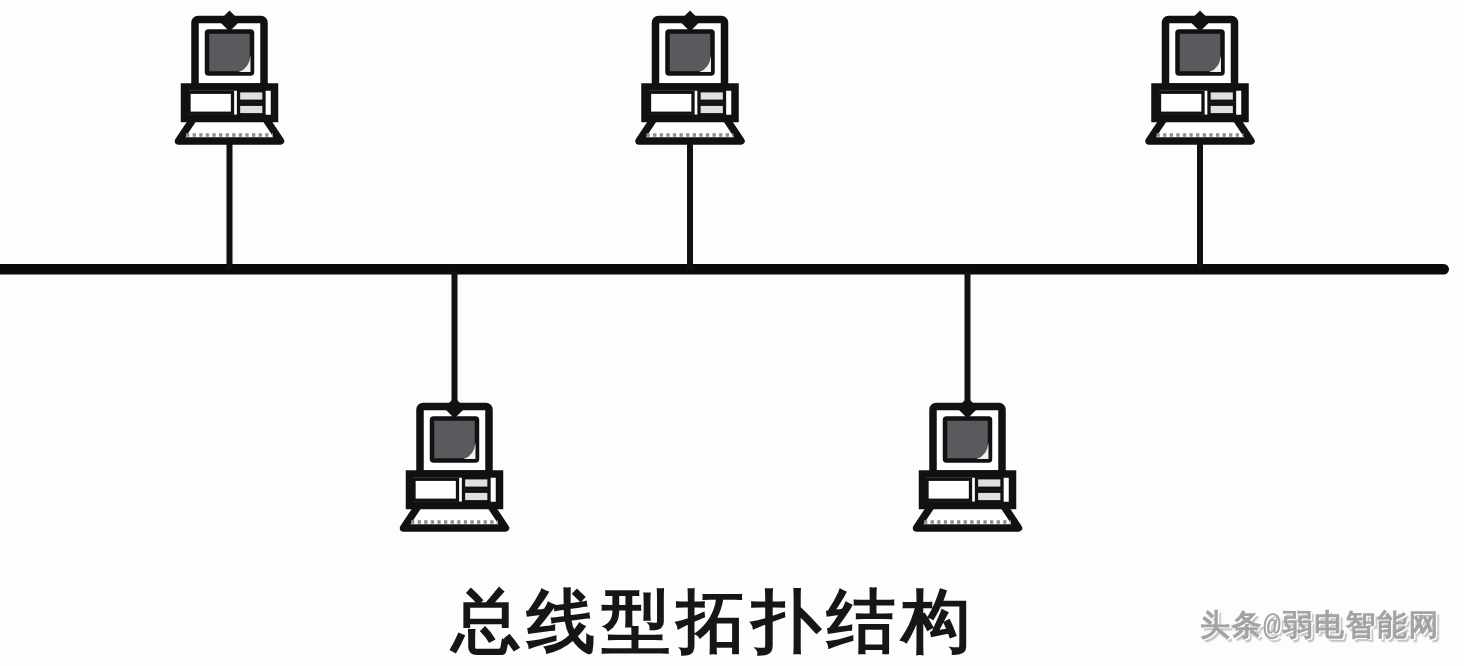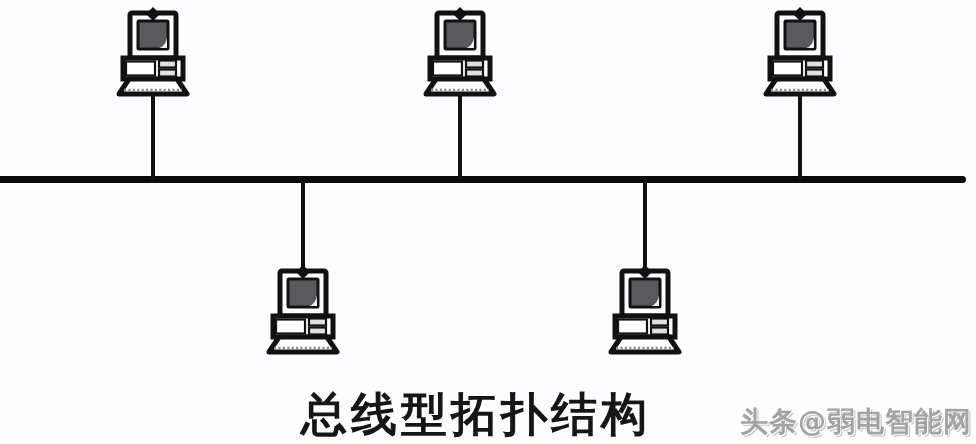--- a/index.html
+++ b/index.html
@@ -5,20 +5,21 @@
   html,body{margin:0;padding:0;}
   body{
     font-family:"DejaVu Sans","Liberation Sans",sans-serif;
     background:#ffffff;
   }
   #canvas{
     position:relative;
     width:976px;height:444px;
     background:#fdfdff;
     overflow:hidden;
+    font-family:Liberation Mono, monospace;
   }
   .bus{
     position:absolute;
     background:#0a0a0a;
     border-radius:0 4px 4px 0;
   }
   .node{position:absolute;width:0;height:0;}
   .connector{
     position:absolute;
     width:4px;
@@ -33,22 +34,22 @@
     left:0;top:384px;width:952px;
     text-align:center;
     font-size:46px;
     font-weight:700;
     color:#161616;
     letter-spacing:4px;
     white-space:nowrap;
   }
   .watermark{
     position:absolute;
-    right:4px;top:403px;
-    font-size:28px;
+    right:16px;top:403px;
+    font-size:20px;
     font-weight:700;
     color:#a3a3a3;
     letter-spacing:1px;
     text-shadow:1px 1px 0 #ffffff, 2px 2px 1px #bdbdbd;
     white-space:nowrap;
   }
 </style>
 </head>
 <body>
 

